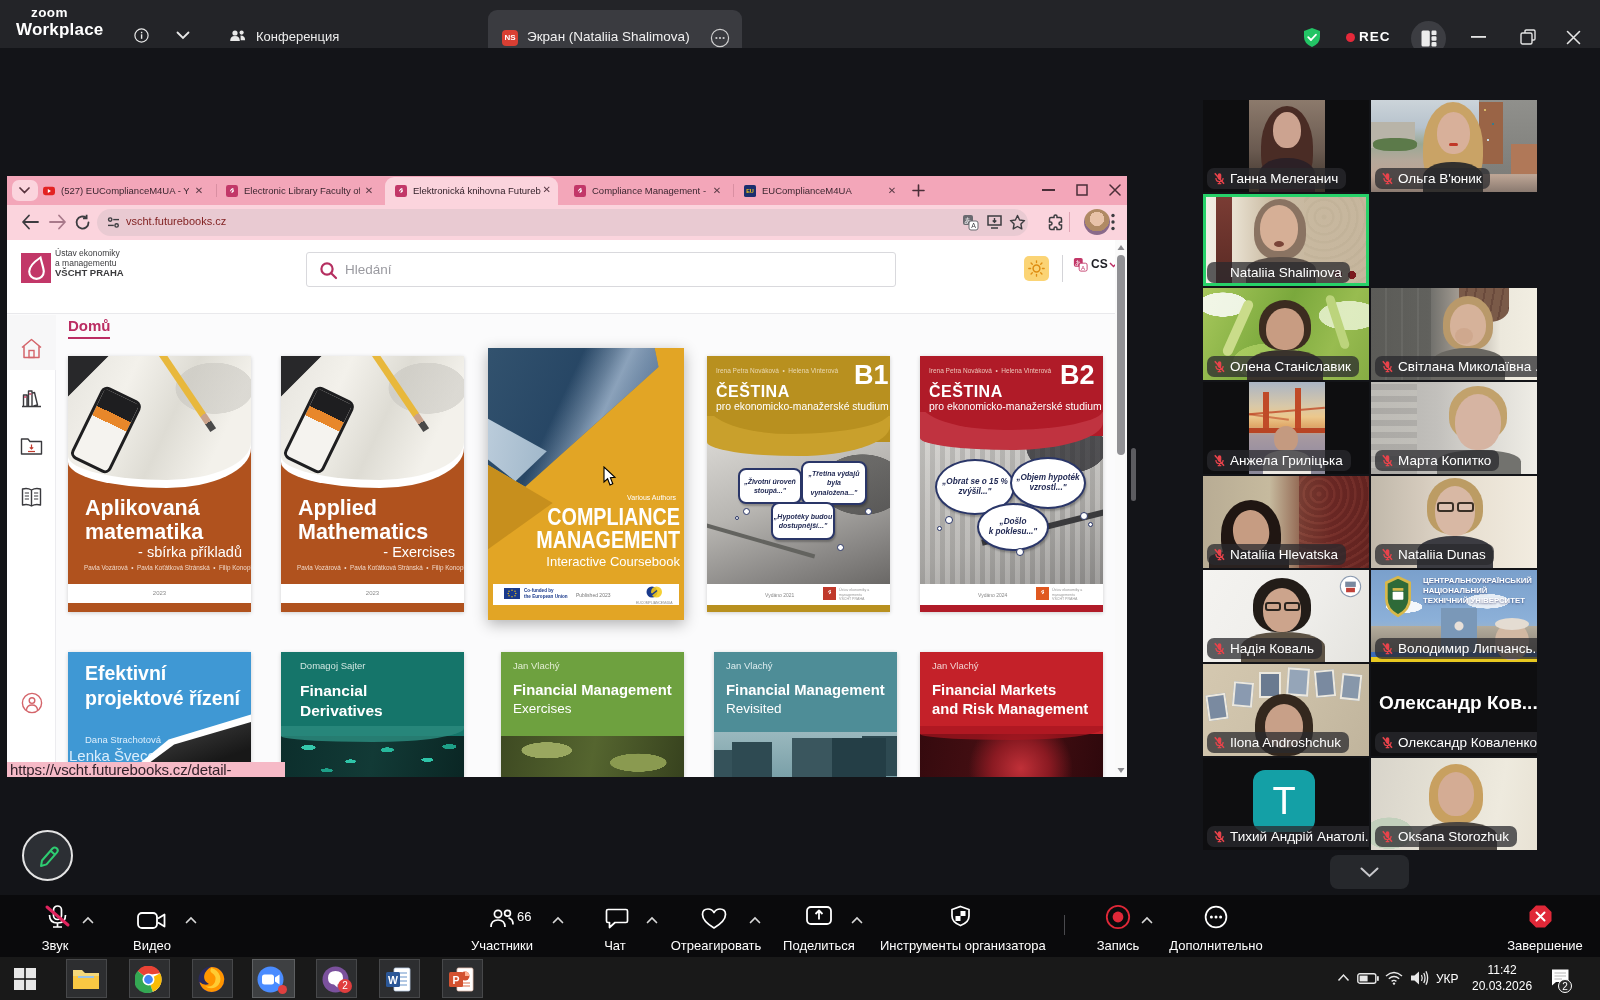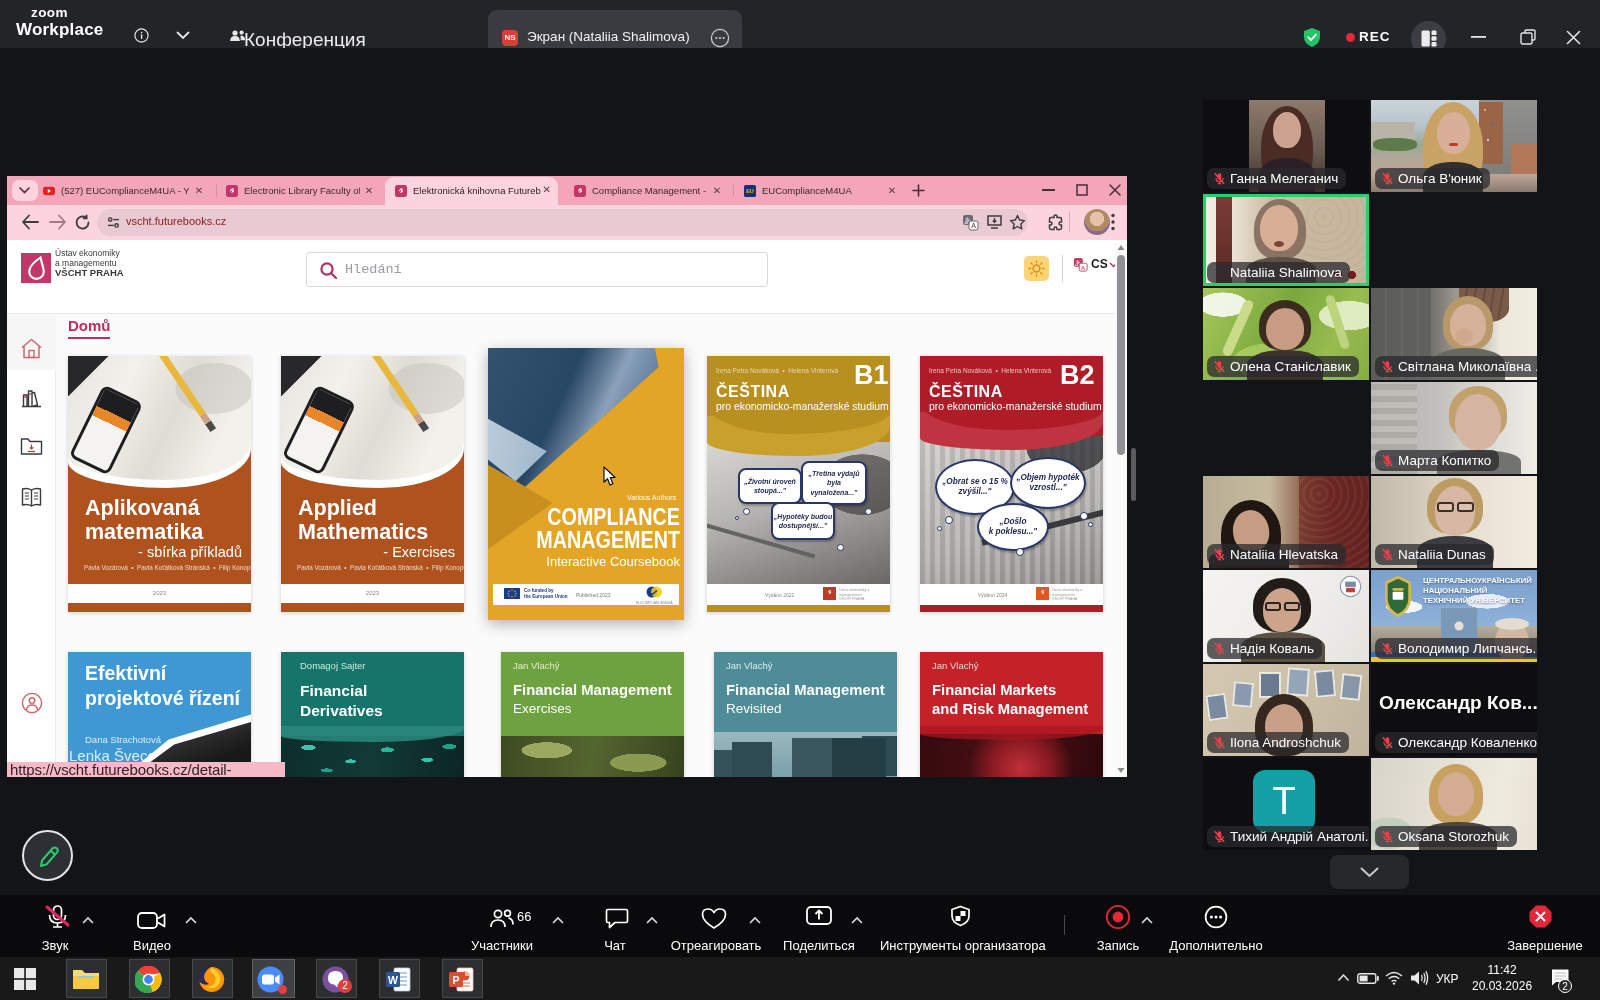--- a/index.html
+++ b/index.html
@@ -12,21 +12,21 @@
   #topbar { position:absolute; left:0; top:0; width:1600px; height:48px; background:#232428; }
   #topbar .logo { position:absolute; left:16px; top:5px; color:#fff; }
   #topbar .logo .z1 { font-size:13.5px; font-weight:bold; margin-left:15px; letter-spacing:0.4px;}
   #topbar .logo .z2 { font-size:17px; font-weight:bold; margin-top:0px; letter-spacing:0.2px;}
   .ticon { position:absolute; color:#e8e8e8; }
   #ttab { position:absolute; left:488px; top:10px; width:254px; height:38px; background:#3a3b40;
     border-radius:9px 9px 0 0; }
   #ttab .badge { position:absolute; left:14px; top:20px; width:16px; height:16px; border-radius:4px;
     background:#d93f33; color:#fff; font-size:8px; font-weight:bold; text-align:center; line-height:16px;}
   #ttab .ttxt { position:absolute; left:39px; top:19px; color:#f0f0f0; font-size:13.5px; }
-  #conf { position:absolute; left:244px; top:29px; color:#ececec; font-size:19px; }
+  #conf { position:absolute; left:256px; top:29px; color:#ececec; font-size:13px; }
   #rec { position:absolute; left:1359px; top:29px; color:#fff; font-size:13.5px; font-weight:bold; letter-spacing:1px;}
   #recdot { position:absolute; left:1346px; top:33px; width:9px; height:9px; border-radius:50%; background:#e5293a; }
   #gridbtn { position:absolute; left:1411px; top:21px; width:35px; height:35px; border-radius:50%; background:#3c3d42; }
 
   
   #main { position:absolute; left:0; top:48px; width:1600px; height:847px; background:#131418; }
 
   
   #browser { position:absolute; left:7px; top:176px; width:1120px; height:601px; background:#fff; }
   #tabstrip { position:absolute; left:0; top:0; width:1120px; height:29px; background:#f3a6b9; }
@@ -39,21 +39,21 @@
   #btoolbar { position:absolute; left:0; top:29px; width:1120px; height:35px; background:#fbd4dd; }
   #urlpill { position:absolute; left:90px; top:4px; width:931px; height:27px; border-radius:14px; background:#e9cad2; }
   #urltxt { position:absolute; left:29px; top:6px; font-size:11px; color:#7f1d1d; }
   .navic { position:absolute; top:5px; color:#454548; }
 
   
   #site { position:absolute; left:0; top:64px; width:1120px; height:537px; background:#fbfbfc; overflow:hidden;}
   #shead { position:absolute; left:0; top:0; width:1108px; height:74px; background:#fff; border-bottom:1px solid #e9e9ec;}
   #slogo { position:absolute; left:14px; top:13px; width:30px; height:30px; background:#c23768; }
   #slogot { position:absolute; left:48px; top:9px; font-size:8.5px; color:#3a3a3c; line-height:9.5px;}
-  #ssearch { position:absolute; left:299px; top:12px; width:462px; height:35px; border:1px solid #d9d9dd; border-radius:3px; background:#fff;font-family:Liberation Mono, monospace;}
+  #ssearch { position:absolute; left:299px; top:12px; width:590px; height:35px; border:1px solid #d9d9dd; border-radius:3px; background:#fff;}
   #ssearch span { position:absolute; left:38px; top:9px; color:#9a9aa0; font-size:13.5px; }
   #sunbtn { position:absolute; left:1017px; top:16px; width:25px; height:25px; border-radius:5px; background:#fbd475; }
   #csr { position:absolute; left:1084px; top:17px; font-size:12px; color:#1e1e24; font-weight:bold;}
   #snav { position:absolute; left:0; top:75px; width:49px; height:462px; background:#fff; border-right:1px solid #ececef; }
   #snav .sel { position:absolute; left:0; top:0px; width:49px; height:55px; background:#f7f7f8; }
   #domu { position:absolute; left:61px; top:77px; color:#bb2d63; font-size:15px; font-weight:bold; }
   #domuline { position:absolute; left:61px; top:97px; width:42px; height:2px; background:#bb2d63; }
 
   
   .book { position:absolute; overflow:hidden; box-shadow:0 1px 4px rgba(0,0,0,0.18); }
@@ -583,20 +583,35 @@
     <div class="head" style="left:79px;top:16px;width:36px;height:42px;background:#d6b29a;"></div>
     <div style="position:absolute;left:84px;top:40px;width:18px;height:16px;border-radius:50%;background:#cfa88e;"></div>
     <div class="shou" style="left:60px;top:60px;width:74px;height:32px;background:#6a6862;"></div>
     <div class="lbl"><svg width="13" height="13" viewBox="0 0 13 13">
           <rect x="4.7" y="1.2" width="3.6" height="6.6" rx="1.8" fill="#e8434b"></rect>
           <path d="M2.9 6 q0 3.6 3.6 3.6 q3.6 0 3.6 -3.6 M6.5 9.6 V11.6 M4.7 11.6 H8.3" fill="none" stroke="#e8434b" stroke-width="1.2"></path>
           <path d="M1.8 1.2 L11 11.8" stroke="#e8434b" stroke-width="1.5"></path>
         </svg>Світлана Миколаївна ...</div>
   </div>
 
+  <div class="tile" style="left:1203px;top:382px;">
+    <div style="position:absolute;left:46px;top:0;width:76px;height:92px;background:linear-gradient(180deg,#aab4c4 0%,#d8c8a8 26%,#ecc88c 38%,#e0a868 48%,#a89aa0 58%,#9a90a0 76%,#8a8898 100%);"></div>
+    <div style="position:absolute;left:60px;top:10px;width:6px;height:38px;background:#c04a28;"></div>
+    <div style="position:absolute;left:92px;top:6px;width:6px;height:42px;background:#c04a28;"></div>
+    <div style="position:absolute;left:46px;top:46px;width:76px;height:5px;background:#b84424;"></div>
+    <div style="position:absolute;left:46px;top:28px;width:76px;height:2px;background:rgba(192,74,40,0.8);transform:rotate(-5deg);"></div>
+    <div style="position:absolute;left:46px;top:34px;width:40px;height:2px;background:rgba(192,74,40,0.6);transform:rotate(8deg);"></div>
+    <div class="head" style="left:71px;top:44px;width:24px;height:26px;background:#c49a80;"></div>
+    <div class="shou" style="left:60px;top:68px;width:48px;height:24px;background:#ece8e2;"></div>
+    <div class="lbl"><svg width="13" height="13" viewBox="0 0 13 13">
+          <rect x="4.7" y="1.2" width="3.6" height="6.6" rx="1.8" fill="#e8434b"></rect>
+          <path d="M2.9 6 q0 3.6 3.6 3.6 q3.6 0 3.6 -3.6 M6.5 9.6 V11.6 M4.7 11.6 H8.3" fill="none" stroke="#e8434b" stroke-width="1.2"></path>
+          <path d="M1.8 1.2 L11 11.8" stroke="#e8434b" stroke-width="1.5"></path>
+        </svg>Анжела Гриліцька</div>
+  </div>
 
   <div class="tile" style="left:1371px;top:382px;">
     <div style="position:absolute;inset:0;background:linear-gradient(90deg,#b2b0ac 0%,#c2c0bc 40%,#dcdad4 70%,#efede6 100%);"></div>
     <div style="position:absolute;left:0;top:0;width:46px;height:92px;background:repeating-linear-gradient(0deg,#a8a6a2 0 6px,#c2c0ba 6px 12px);opacity:0.7;"></div>
     <div class="hairband" style="left:78px;top:4px;width:58px;height:54px;background:#c2a26c;"></div>
     <div class="head" style="left:84px;top:12px;width:46px;height:56px;background:#d6b4a2;"></div>
     <div class="shou" style="left:66px;top:68px;width:84px;height:24px;background:#72726e;"></div>
     <div class="lbl"><svg width="13" height="13" viewBox="0 0 13 13">
           <rect x="4.7" y="1.2" width="3.6" height="6.6" rx="1.8" fill="#e8434b"></rect>
           <path d="M2.9 6 q0 3.6 3.6 3.6 q3.6 0 3.6 -3.6 M6.5 9.6 V11.6 M4.7 11.6 H8.3" fill="none" stroke="#e8434b" stroke-width="1.2"></path>

